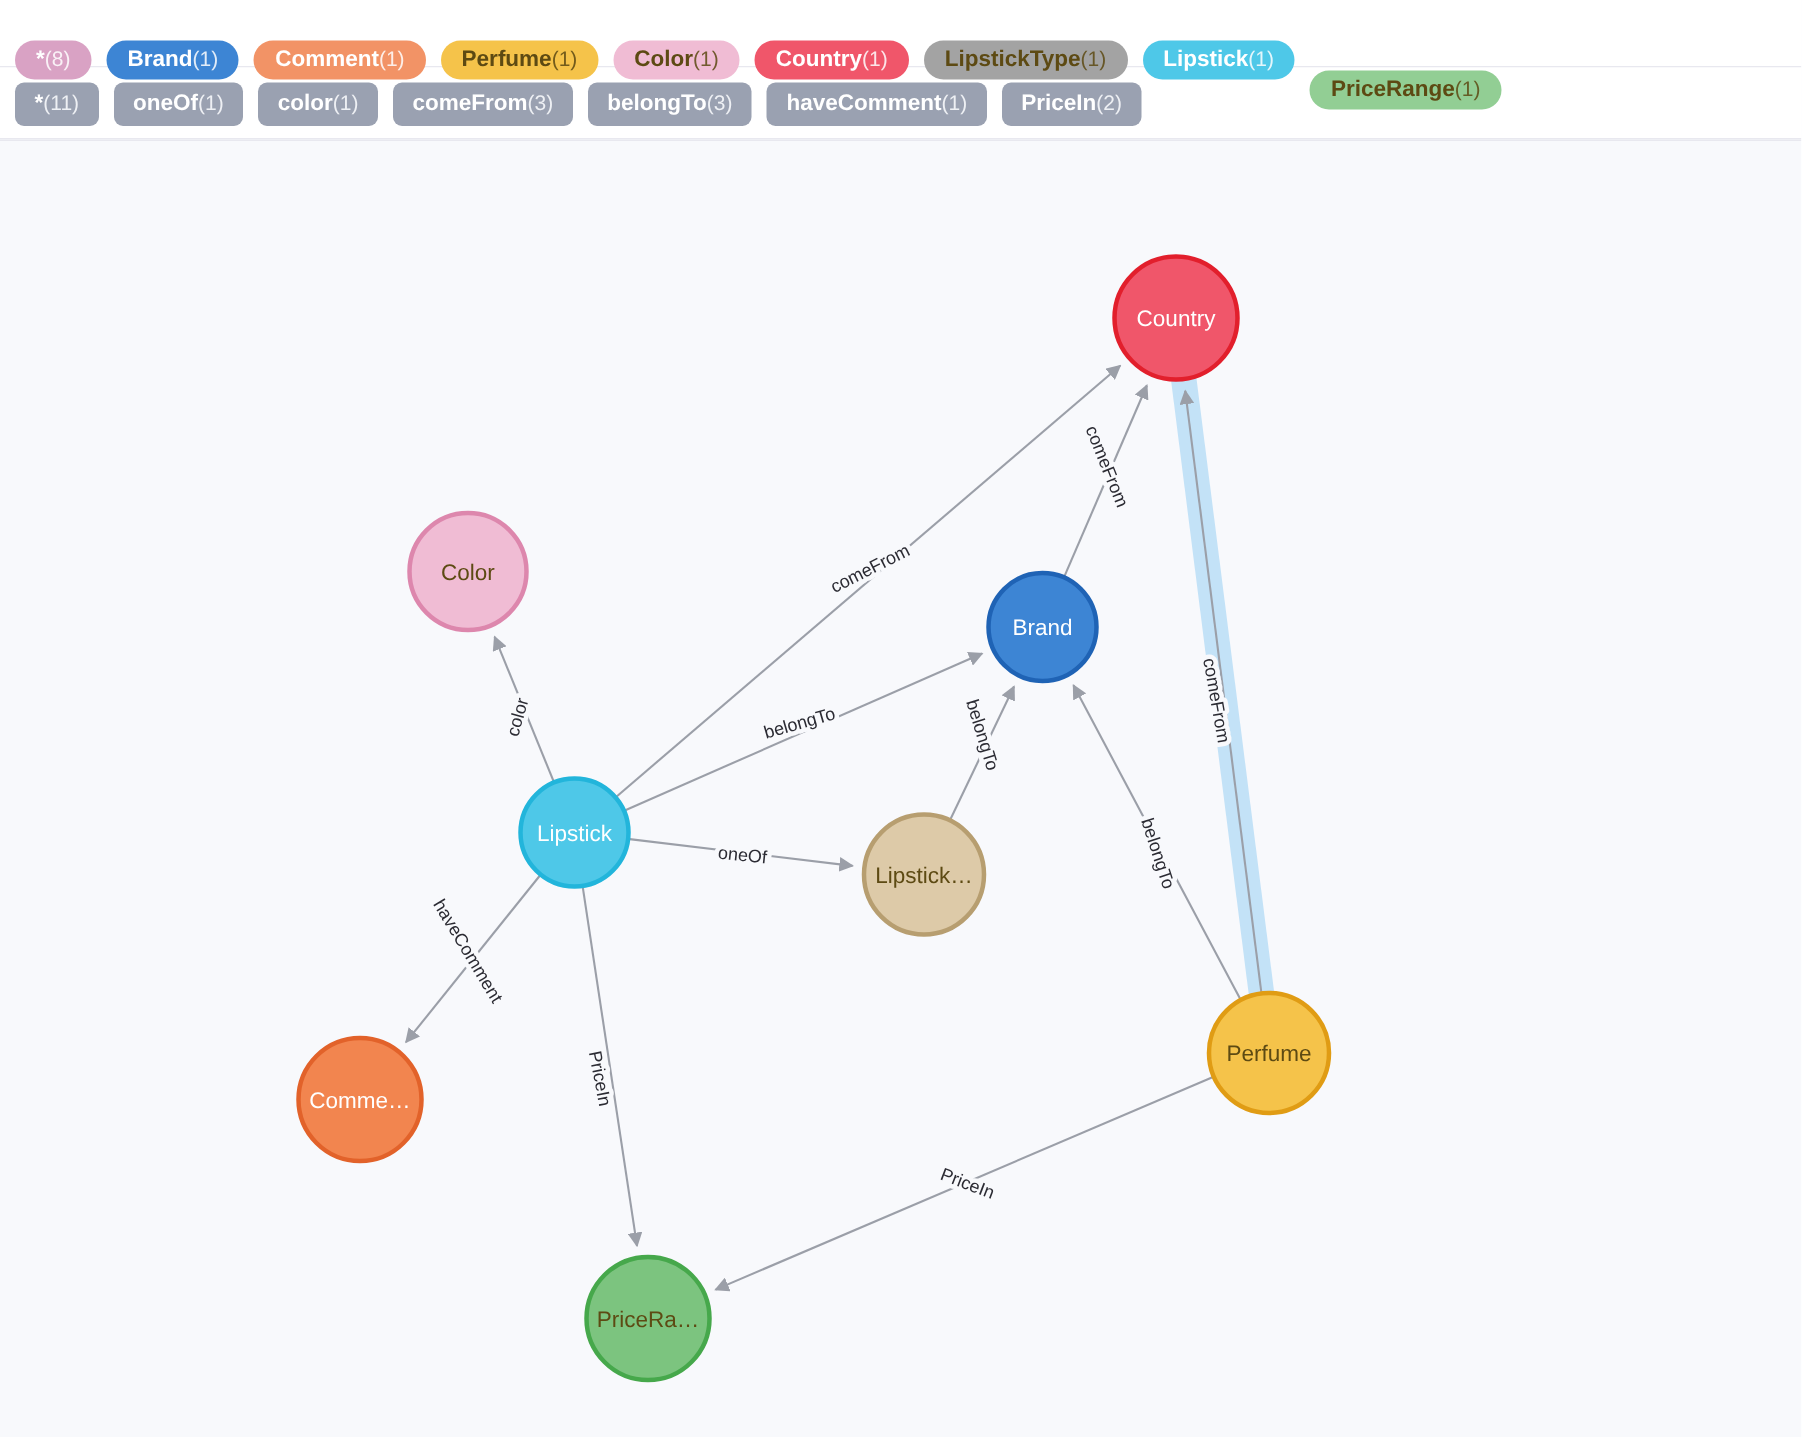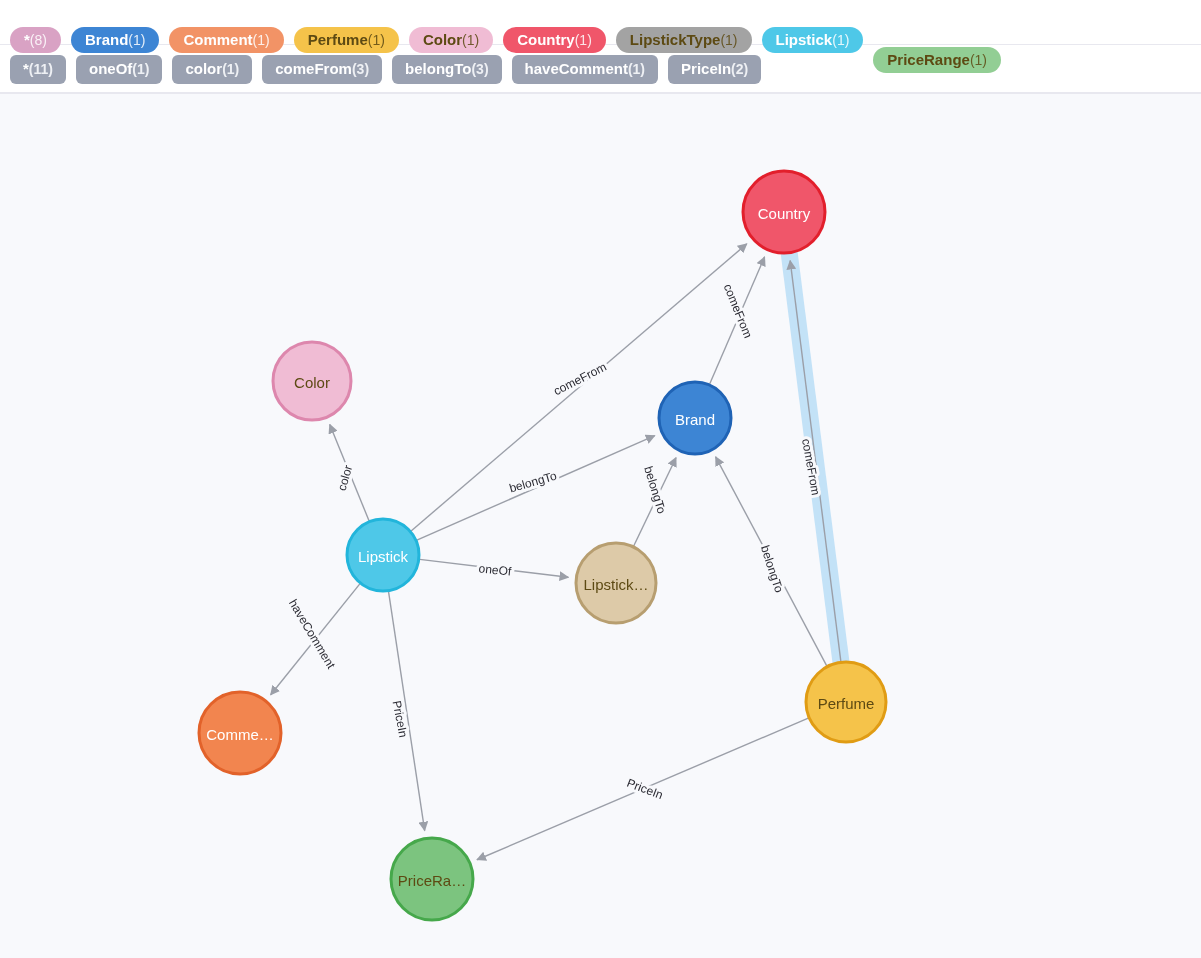--- a/index.html
+++ b/index.html
@@ -57,21 +57,21 @@
     font-size: 15px;
     font-weight: bold;
     line-height: 1.15;
     white-space: nowrap;
     color: #ffffff;
     background: #9aa1b1;
     cursor: pointer;
     user-select: none;
   }
   .chip-rect .cnt {
-    font-weight: bold;
+    font-weight: normal;
     font-size: 14px;
     color: #eef0f4;
   }
 
   
   #graph-canvas {
     position: absolute;
     left: 0;
     top: 93px;
     width: 1201px;

